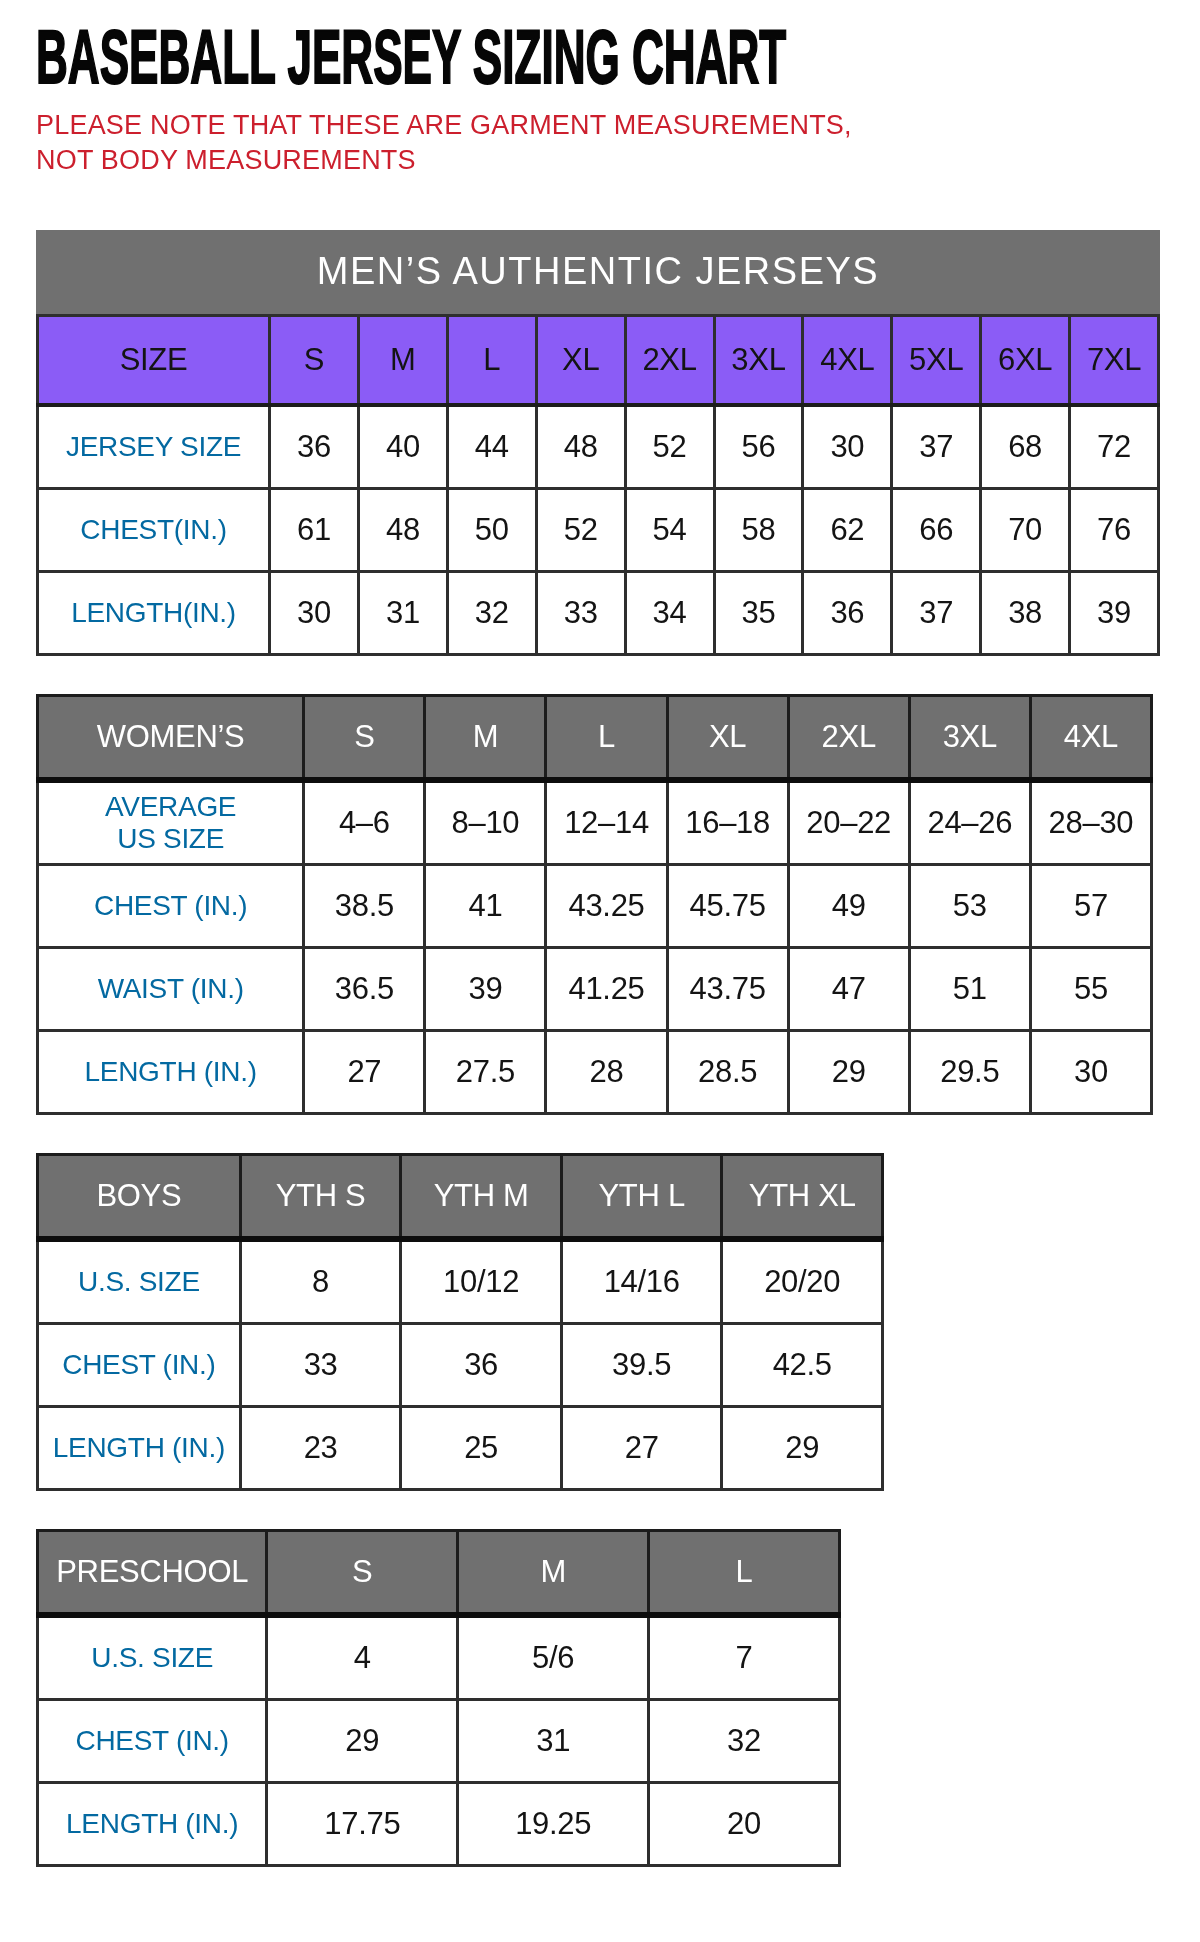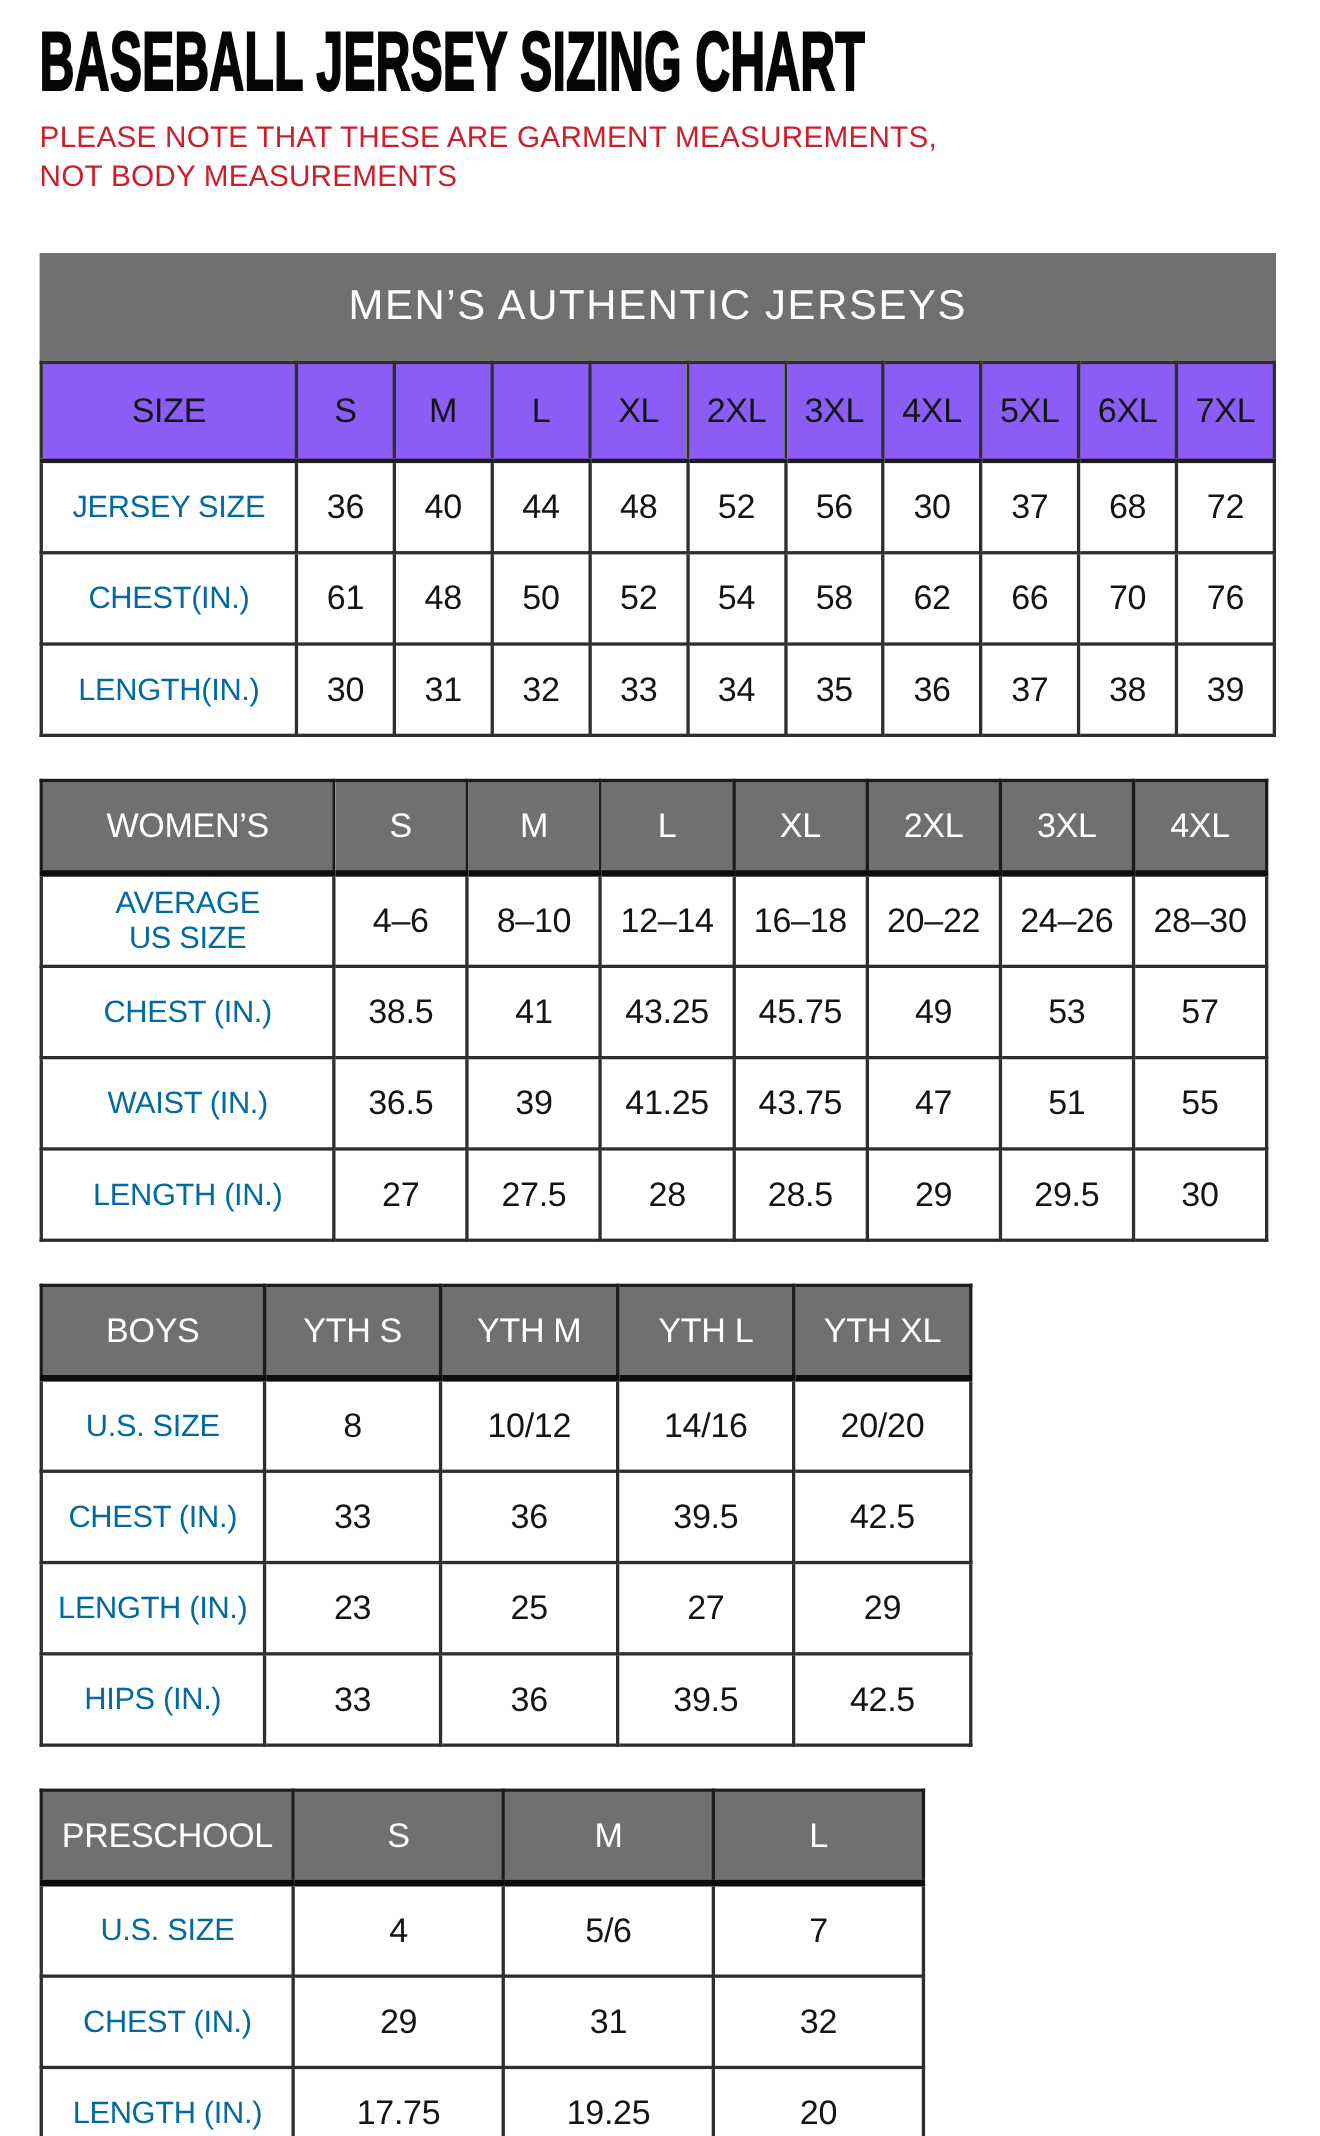--- a/index.html
+++ b/index.html
@@ -36,21 +36,21 @@
     letter-spacing:.2px;
   }
 
   
   .table-block{margin-top:38px;}
   .table-block.mens{margin-top:52px;}
 
   .banner{
     background:#707070;
     color:#ffffff;
-    height:98px;
+    height:84px;
     display:flex;
     align-items:center;
     justify-content:center;
     font-size:38px;
     letter-spacing:1.5px;
     margin-top:24px;
   }
   .mens .banner{width:1124px;}
 
   table{
@@ -281,27 +281,20 @@
               <td class="value">39.5</td>
               <td class="value">42.5</td>
             </tr>
             <tr>
               <th class="row-label">LENGTH (IN.)</th>
               <td class="value">23</td>
               <td class="value">25</td>
               <td class="value">27</td>
               <td class="value">29</td>
             </tr>
-            <tr>
-              <th class="row-label">HIPS (IN.)</th>
-              <td class="value">33</td>
-              <td class="value">36</td>
-              <td class="value">39.5</td>
-              <td class="value">42.5</td>
-            </tr>
           </tbody>
         </table>
       </section>
       <section class="table-block preschool">
         <table class="gray">
           <colgroup>
             <col class="c0">
             <col>
             <col>
             <col>

